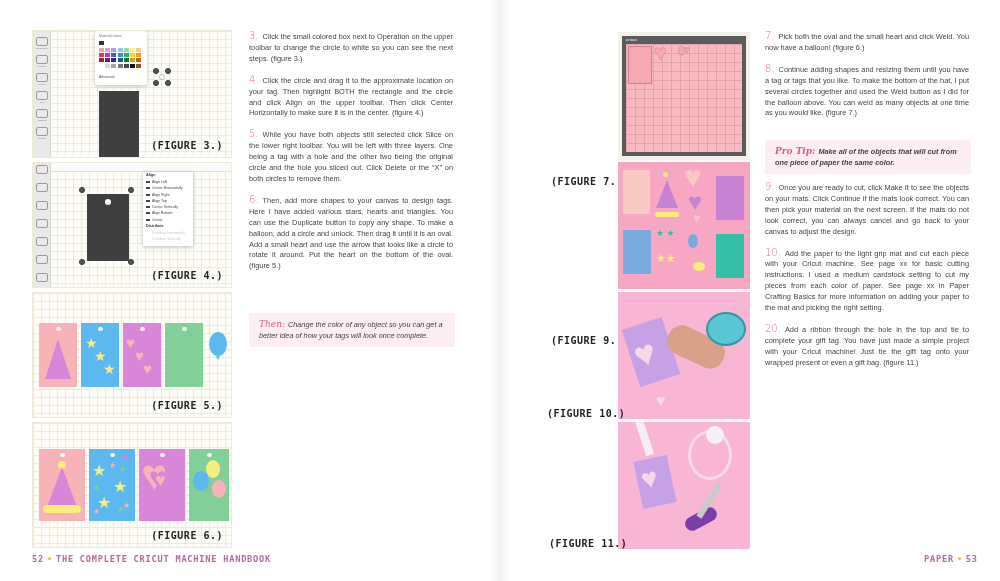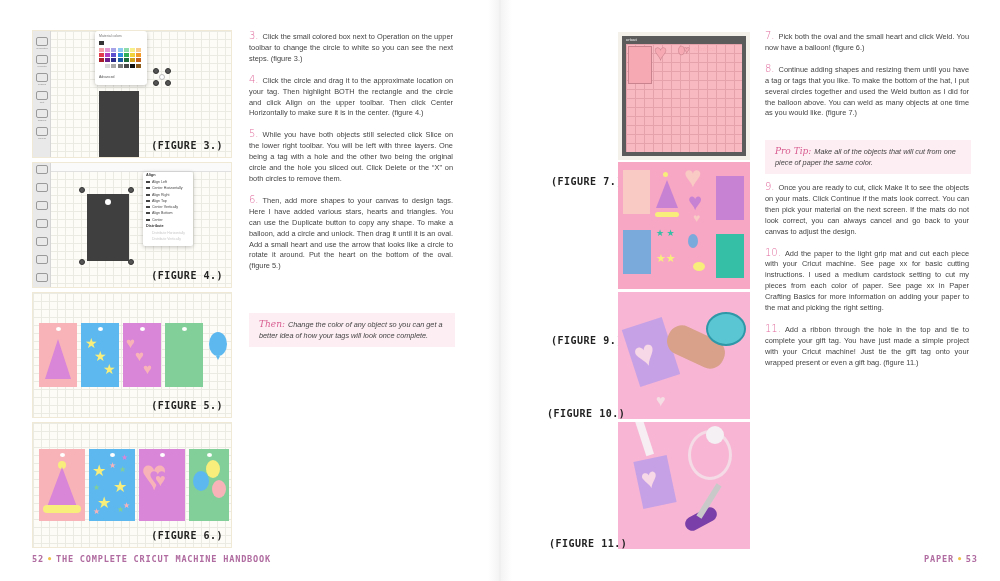--- a/index.html
+++ b/index.html
@@ -314,26 +314,26 @@
     <div style="position:absolute; left:66px; top:90px; width:34px; height:14px; background:#7a3fa8; border-radius:7px; transform:rotate(-28deg);"></div>
     <div style="position:absolute; left:88px; top:60px; width:6px; height:38px; background:#c9c9c9; transform:rotate(32deg);"></div>
   </div>
   <div class="fig-caption" style="left:49px; top:538px;">(FIGURE 11.)</div>
 
   <div class="col" style="left:265px; top:31px; width:204px;">
     <p class="step"><span class="step-num">7.</span><span>Pick both the oval and the small heart and click Weld. You now have a balloon! (figure 6.)</span></p>
     <p class="step"><span class="step-num">8.</span><span>Continue adding shapes and resizing them until you have a tag or tags that you like. To make the bottom of the hat, I put several circles together and used the Weld button as I did for the balloon above. You can weld as many objects at one time as you would like. (figure 7.)</span></p>
   </div>
 
-  <div class="note" style="left:265px; top:140px; width:206px;">
+  <div class="note" style="left:265px; top:140px; width:206px;font-weight:bold;">
     <span class="note-label">Pro Tip:</span><span>Make all of the objects that will cut from one piece of paper the same color.</span>
   </div>
 
   <div class="col" style="left:265px; top:182px; width:204px;">
     <p class="step"><span class="step-num">9.</span><span>Once you are ready to cut, click Make It to see the objects on your mats. Click Continue if the mats look correct. You can then pick your material on the next screen. If the mats do not look correct, you can always cancel and go back to your canvas to adjust the design.</span></p>
     <p class="step"><span class="step-num">10.</span><span>Add the paper to the light grip mat and cut each piece with your Cricut machine. See page xx for basic cutting instructions. I used a medium cardstock setting to cut my pieces from each color of paper. See page xx in Paper Crafting Basics for more information on adding your paper to the mat and picking the right setting.</span></p>
-    <p class="step"><span class="step-num">11.</span><span>Add a ribbon through the hole in the top and tie to complete your gift tag. You have just made a simple project with your Cricut machine! Just tie the gift tag onto your wrapped present or even a gift bag. (figure 11.)</span></p>
+    <p class="step"><span class="step-num">20.</span><span>Add a ribbon through the hole in the top and tie to complete your gift tag. You have just made a simple project with your Cricut machine! Just tie the gift tag onto your wrapped present or even a gift bag. (figure 11.)</span></p>
   </div>
 
   <div class="footer" style="left:424px;">
     <span>PAPER</span><span class="dot">•</span><span>53</span>
   </div>
 </div>
 
 </body></html>

